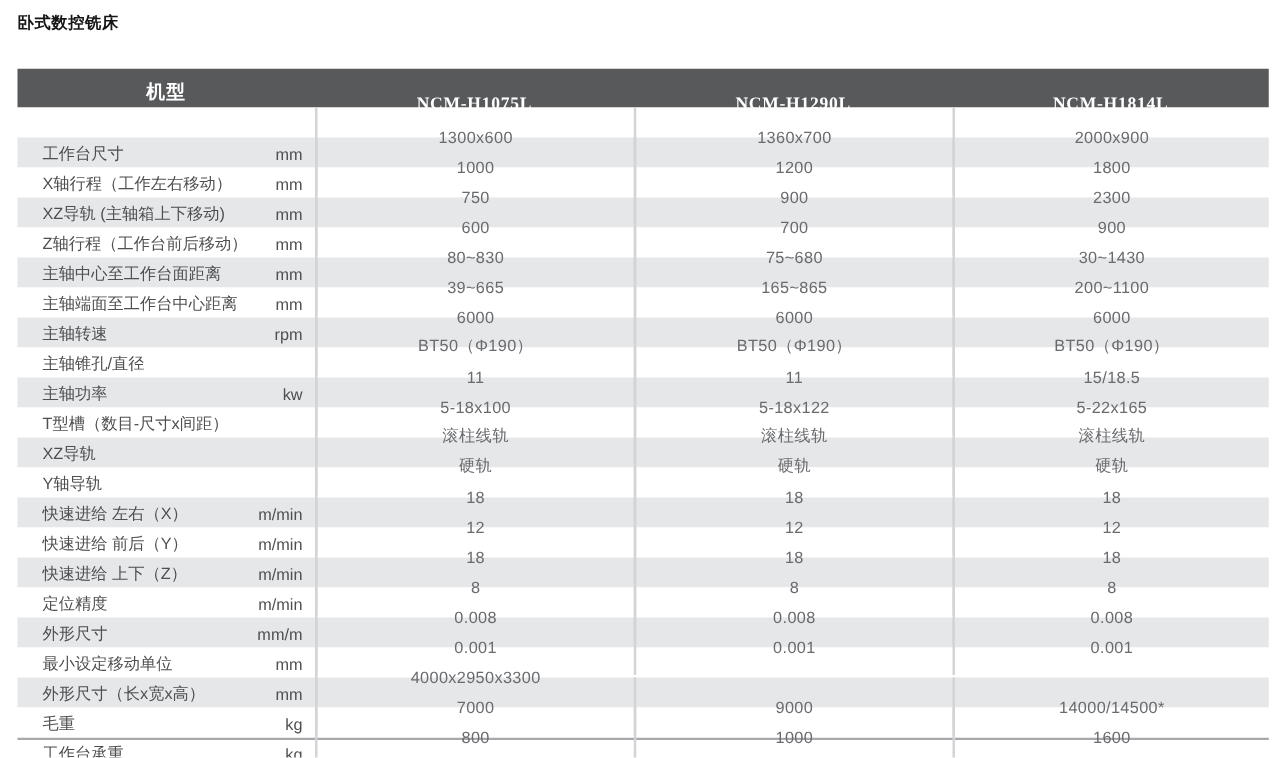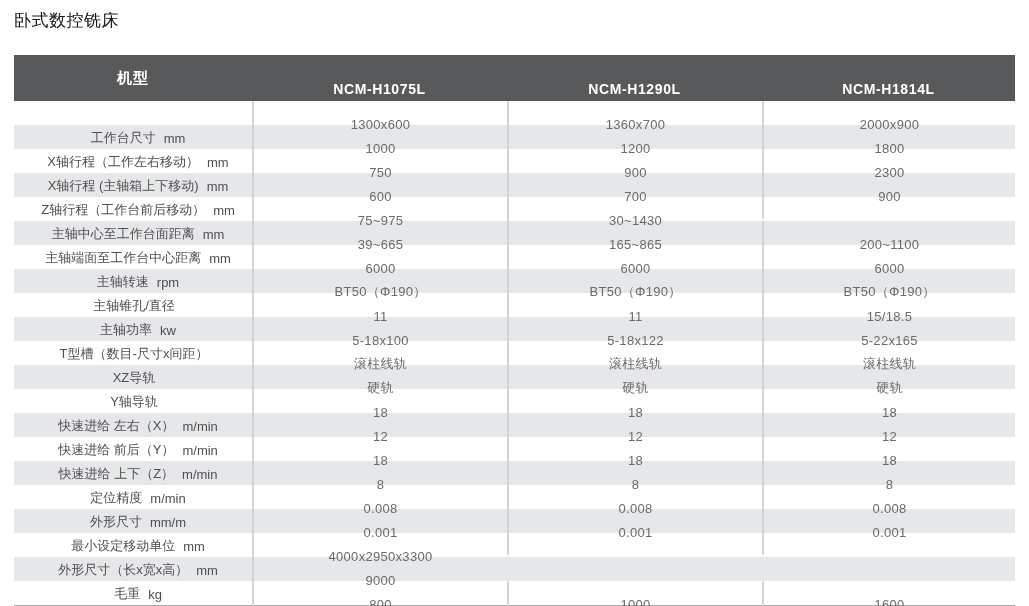--- a/index.html
+++ b/index.html
@@ -11,45 +11,45 @@
     --value-text:#6a6b6e;
     --bottom-line:#a6a8ab;
     --title-text:#161616;
   }
   *{box-sizing:border-box;margin:0;padding:0;}
   html,body{width:1029px;height:606px;background:#ffffff;overflow:hidden;
     font-family:"Liberation Sans","DejaVu Sans",sans-serif;}
   .page{position:relative;width:1029px;height:606px;background:#ffffff;}
   .page-title{
     position:absolute;left:14px;top:9px;
-    font-size:17px;font-weight:normal;color:var(--title-text);
+    font-size:13px;font-weight:bold;color:var(--title-text);
     letter-spacing:0.5px;
   }
   .spec-table{
     position:absolute;left:14px;top:55px;width:1001px;
   }
   .thead{
     display:grid;grid-template-columns:238px 255px 255px 253px;
-    height:46px;background:var(--header-bg);
+    height:31px;background:var(--header-bg);font-family:Liberation Serif, serif;
   }
   .th{
     display:flex;align-items:center;justify-content:center;
     color:var(--header-text);font-weight:bold;
   }
   .th.model{font-size:14px;letter-spacing:0.6px;margin-top:21px;}
   .th.machine{font-size:15px;letter-spacing:1px;}
   .tbody{border-bottom:2px solid var(--bottom-line);}
   .tr{
     display:grid;grid-template-columns:238px 255px 255px 253px;
     height:24px;background:#ffffff;
   }
   .tr:nth-child(even){background:var(--row-alt-bg);}
   .td{display:flex;align-items:center;font-size:13px;}
   .label-cell{
-    justify-content:center;
+    justify-content:space-between;
     padding:0 10px 0 20px;
     color:var(--label-text);
     margin-top:28px;
   }
   .label-cell .lbl{white-space:nowrap;}
   .label-cell .unit{white-space:nowrap;padding-left:8px;}
   .val{
     justify-content:center;
     border-left:2px solid var(--divider);
     color:var(--value-text);
@@ -86,42 +86,43 @@
           <div class="td label-cell">
             <span class="lbl">X轴行程（工作左右移动）</span>
             <span class="unit">mm</span>
           </div>
           <div class="td val">1000</div>
           <div class="td val">1200</div>
           <div class="td val">1800</div>
         </div>
         <div class="tr">
           <div class="td label-cell">
-            <span class="lbl">X轴行程 (主轴箱上下移动)</span>
+            <span class="lbl">XZ导轨 (主轴箱上下移动)</span>
             <span class="unit">mm</span>
           </div>
           <div class="td val">750</div>
           <div class="td val">900</div>
           <div class="td val">2300</div>
         </div>
         <div class="tr">
           <div class="td label-cell">
             <span class="lbl">Z轴行程（工作台前后移动）</span>
             <span class="unit">mm</span>
           </div>
           <div class="td val">600</div>
           <div class="td val">700</div>
           <div class="td val">900</div>
         </div>
         <div class="tr">
           <div class="td label-cell">
             <span class="lbl">主轴中心至工作台面距离</span>
             <span class="unit">mm</span>
           </div>
-          <div class="td val">75~975</div>
+          <div class="td val">80~830</div>
+          <div class="td val">75~680</div>
           <div class="td val">30~1430</div>
         </div>
         <div class="tr">
           <div class="td label-cell">
             <span class="lbl">主轴端面至工作台中心距离</span>
             <span class="unit">mm</span>
           </div>
           <div class="td val">39~665</div>
           <div class="td val">165~865</div>
           <div class="td val">200~1100</div>
@@ -239,21 +240,23 @@
             <span class="lbl">外形尺寸（长x宽x高）</span>
             <span class="unit">mm</span>
           </div>
           <div class="td val">4000x2950x3300</div>
         </div>
         <div class="tr">
           <div class="td label-cell">
             <span class="lbl">毛重</span>
             <span class="unit">kg</span>
           </div>
+          <div class="td val">7000</div>
           <div class="td val">9000</div>
+          <div class="td val">14000/14500*</div>
         </div>
         <div class="tr">
           <div class="td label-cell">
             <span class="lbl">工作台承重</span>
             <span class="unit">kg</span>
           </div>
           <div class="td val">800</div>
           <div class="td val">1000</div>
           <div class="td val">1600</div>
         </div>

